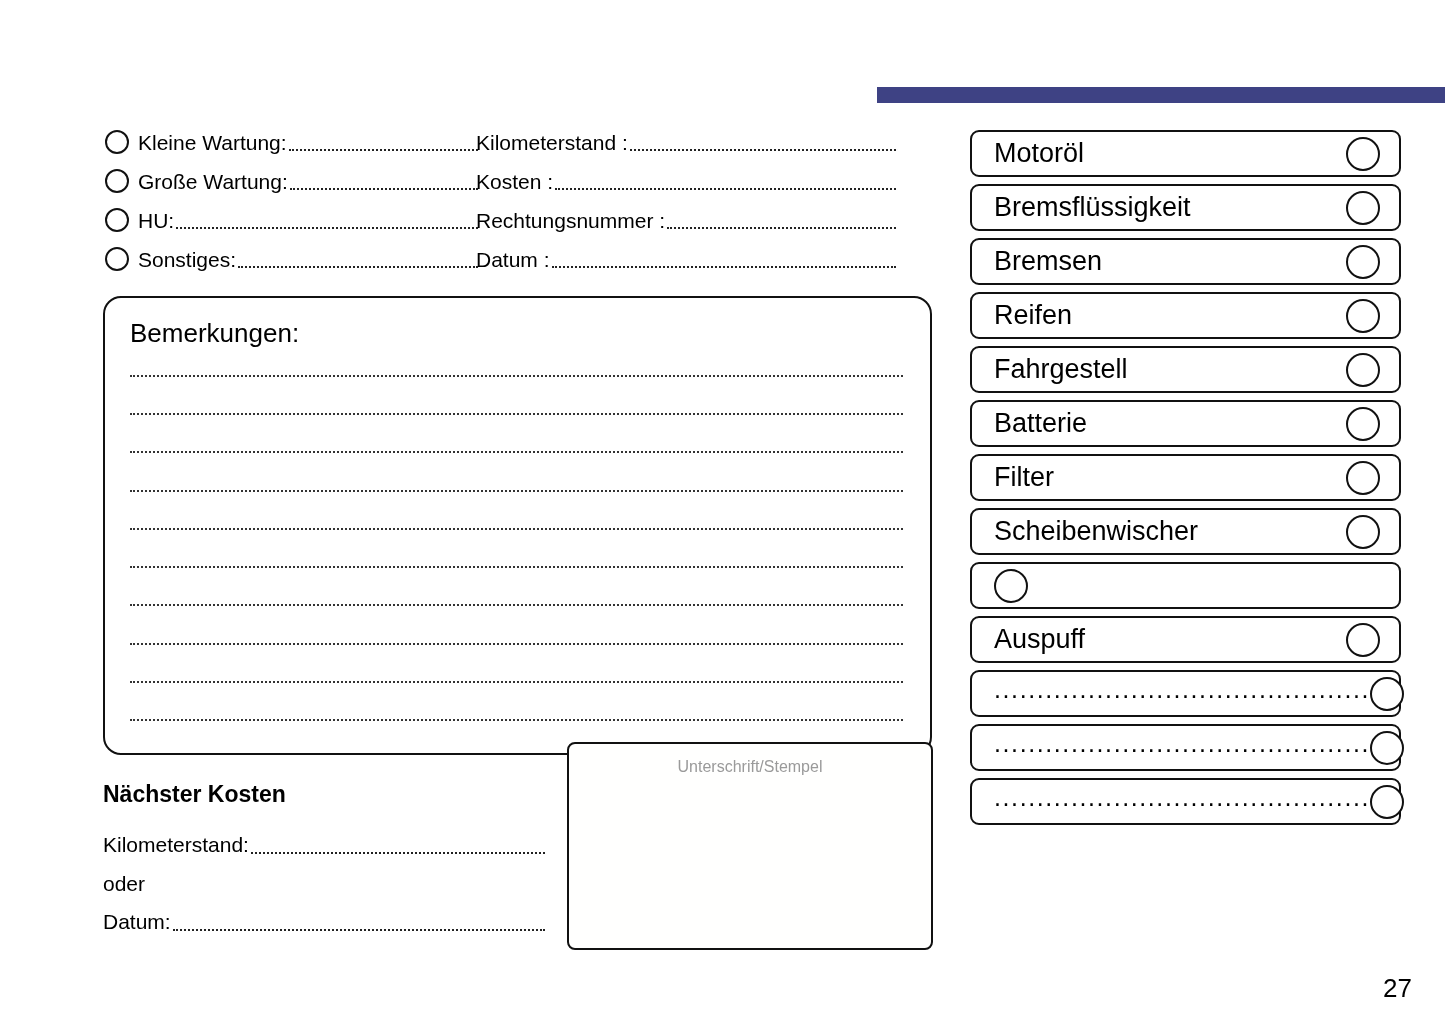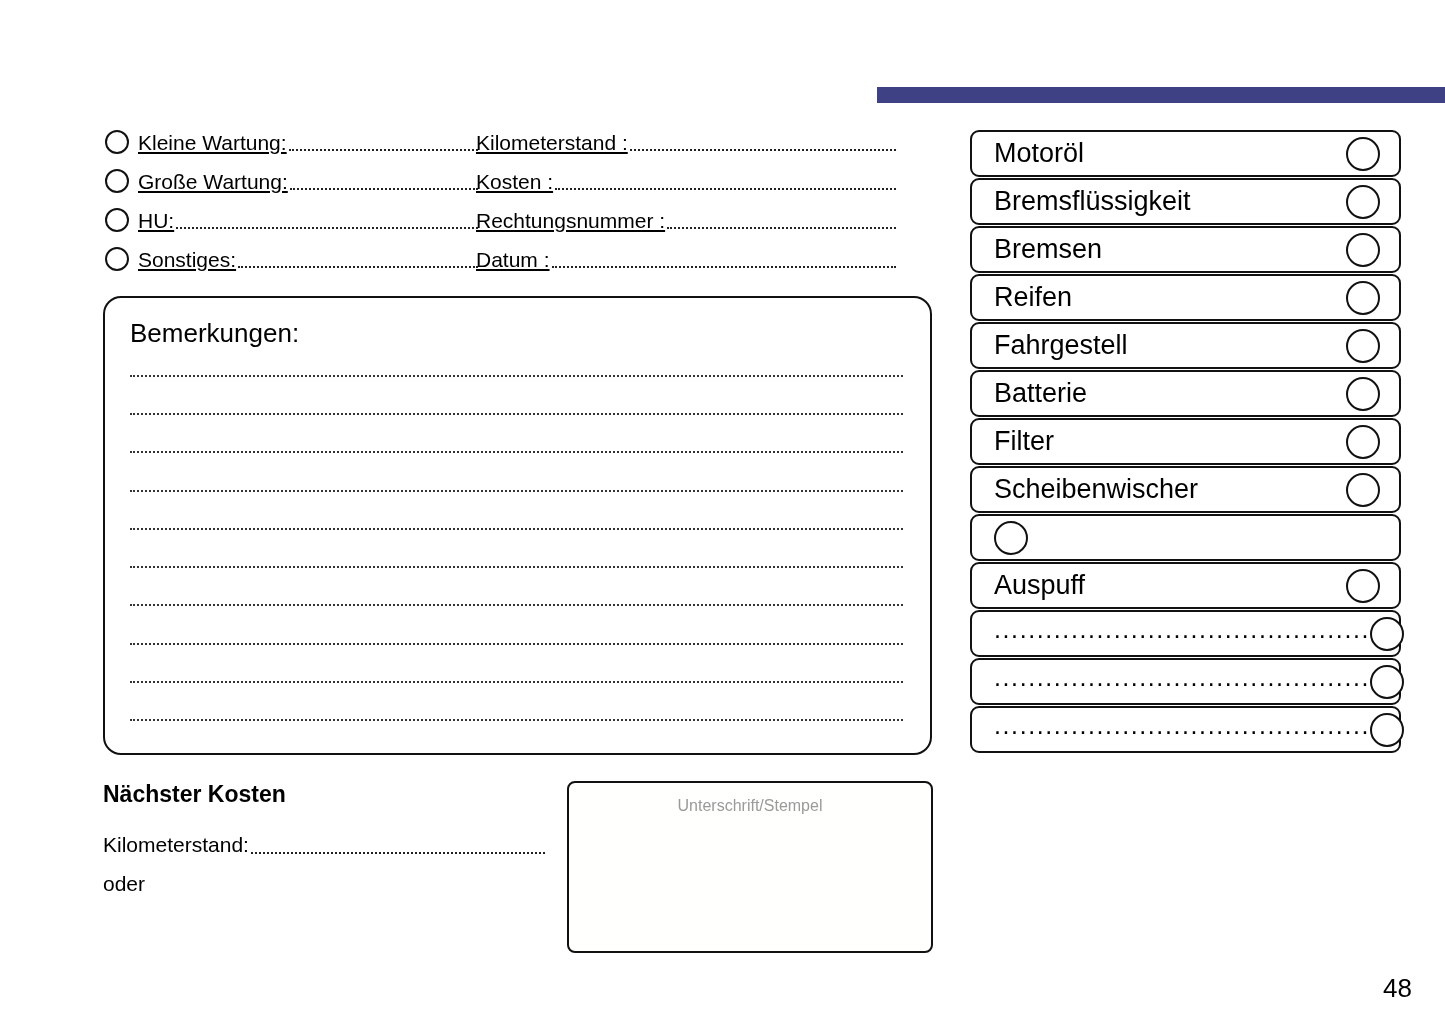--- a/index.html
+++ b/index.html
@@ -1,55 +1,55 @@
 <!DOCTYPE html>
 <html><head>
 <meta charset="utf-8">
 <style>
   html,body{margin:0;padding:0;background:#fff;}
   .page{position:relative;width:1445px;height:1018px;background:#ffffff;overflow:hidden;
         font-family:"Liberation Sans","DejaVu Sans",sans-serif;color:#000;}
   .accent-bar{position:absolute;left:877px;top:87px;width:568px;height:16px;background:#3e4284;}
 
   
-  .rows{position:absolute;display:flex;flex-direction:column;text-decoration:underline;}
+  .rows{position:absolute;display:flex;flex-direction:column;}
   .rows-left{left:105px;top:129px;width:373px;}
   .rows-mid{left:476px;top:129px;width:420px;}
   .frow{display:flex;align-items:stretch;height:26px;margin-bottom:13px;}
   .frow .lbl{font-size:21px;line-height:27px;white-space:pre;}
   .radio{width:20px;height:20px;border:2.5px solid #111;border-radius:50%;align-self:center;
          margin-right:9px;flex:none;background:#fff;}
   .leader{flex:1;border-bottom:2.2px dotted #222;margin-bottom:4px;margin-left:2px;min-width:10px;}
 
   
   .remarks{position:absolute;left:103px;top:296px;width:829px;height:459px;border:2.5px solid #111;
            border-radius:18px;box-sizing:border-box;background:#fff;}
   .remarks-title{position:absolute;left:25px;top:20px;font-size:26px;}
   .rlines{position:absolute;left:25px;right:27px;top:77px;bottom:32px;display:flex;
           flex-direction:column;justify-content:space-between;}
   .rline{height:0;border-top:2px dotted #333;}
 
   
   .checklist{position:absolute;left:970px;top:130px;width:431px;display:flex;
-             flex-direction:column;gap:1px;}
+             flex-direction:column;gap:7px;}
   .check-item{display:flex;align-items:center;justify-content:space-between;height:47px;
               border:2.5px solid #111;border-radius:9px;box-sizing:border-box;
               padding:0 19px 0 22px;background:#fff;}
   .check-label{font-size:27px;line-height:1;}
   .check-label.dots{font-size:25px;letter-spacing:1.6px;transform:translateY(-4px);}
   .check-circle{width:30px;height:30px;border:2.5px solid #111;border-radius:50%;flex:none;background:#fff;}
 
   
   .next-service{position:absolute;left:103px;top:781px;width:442px;}
   .ns-title{font-size:23px;font-weight:bold;margin-bottom:24px;}
   .ns-row{display:flex;align-items:flex-end;height:26px;margin-bottom:12.5px;}
   .ns-row .lbl{font-size:21px;line-height:27px;white-space:pre;}
 
   
-  .sigbox{position:absolute;left:567px;top:781px;width:366px;height:172px;border:2.5px solid #111;
+  .sigbox{position:absolute;left:567px;top:742px;width:366px;height:208px;border:2.5px solid #111;
           border-radius:8px;box-sizing:border-box;background:#fffffe;}
   .sig-label{margin-top:14px;text-align:center;color:#9a9a9a;font-size:16px;}
 
   .page-number{position:absolute;left:1383px;top:973px;font-size:26px;}
 </style>
 </head>
 <body>
 
 <div class="page">
 
@@ -205,22 +205,26 @@
         <div class="ns-row">
           <span class="lbl">Kilometerstand:</span>
           <span class="leader"></span>
         </div>
 
         <div class="ns-row">
           <span class="lbl">oder</span>
 
         </div>
 
+        <div class="ns-row">
+          <span class="lbl">Datum:</span>
+          <span class="leader"></span>
+        </div>
       </div>
   </div>
 
   <div class="sigbox">
     <div class="sig-label">Unterschrift/Stempel</div>
   </div>
 
-  <div class="page-number">48</div>
+  <div class="page-number">27</div>
 
 </div>
 
 </body></html>

